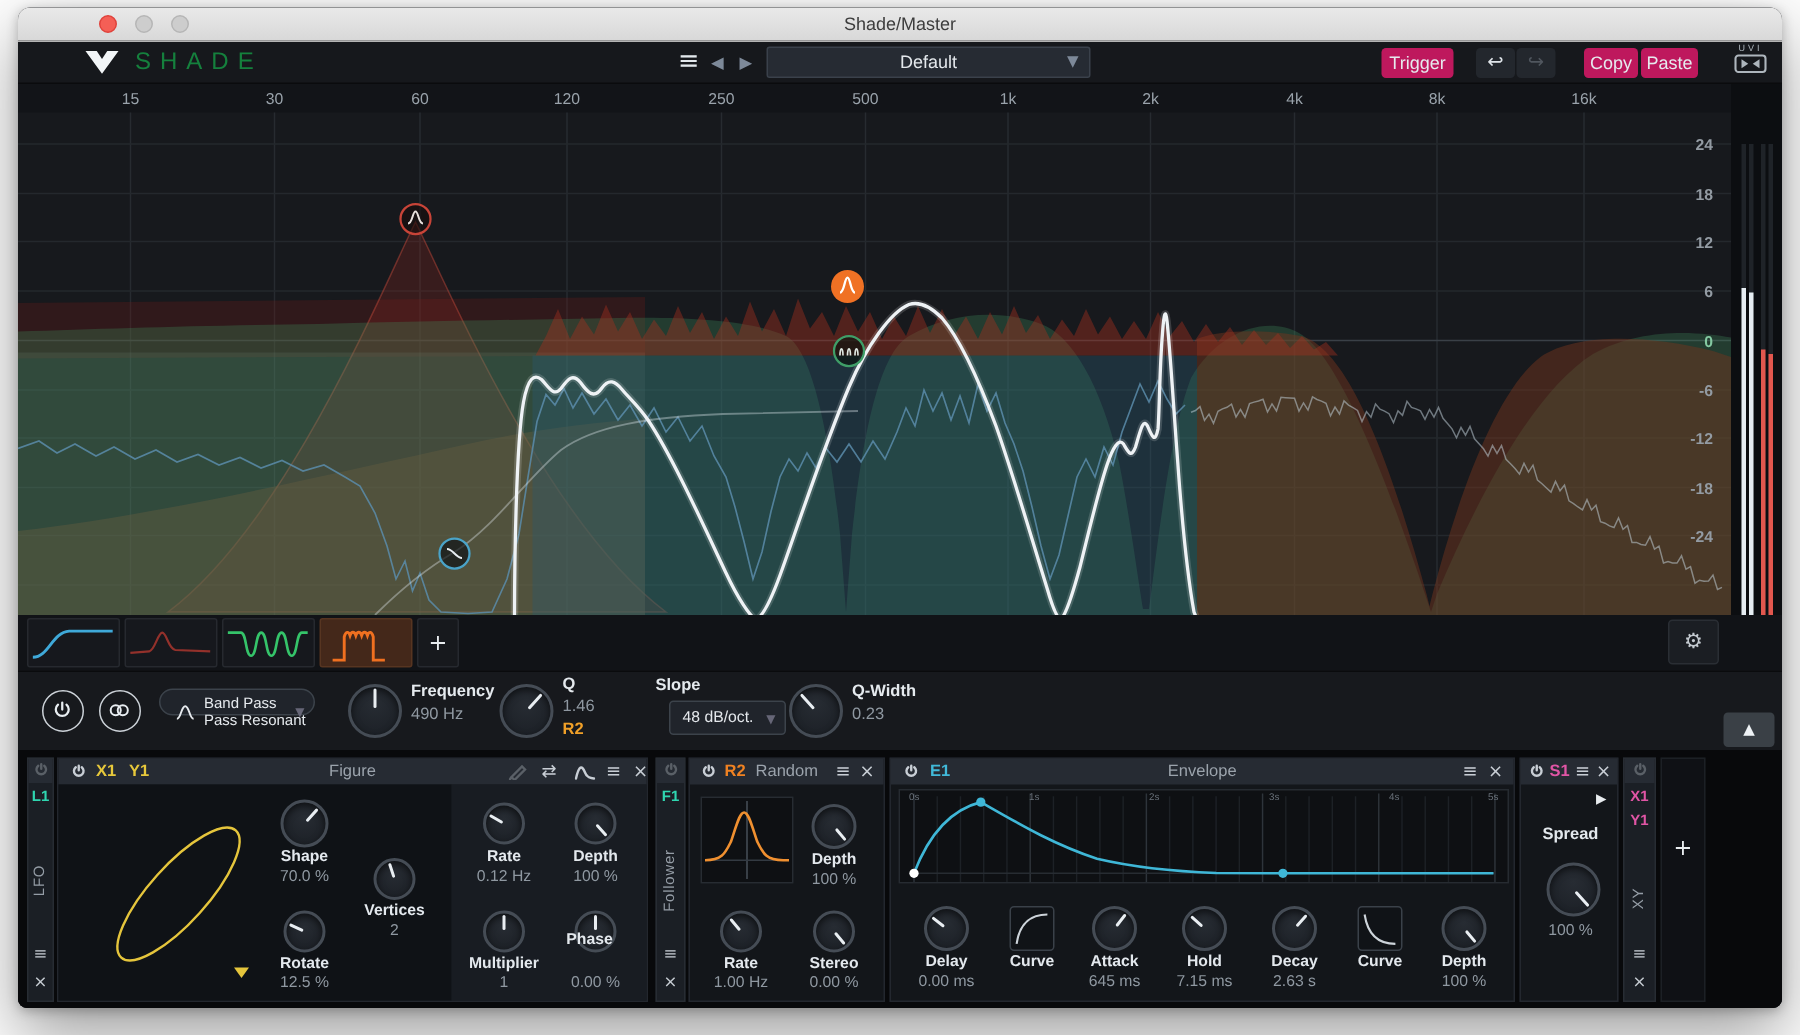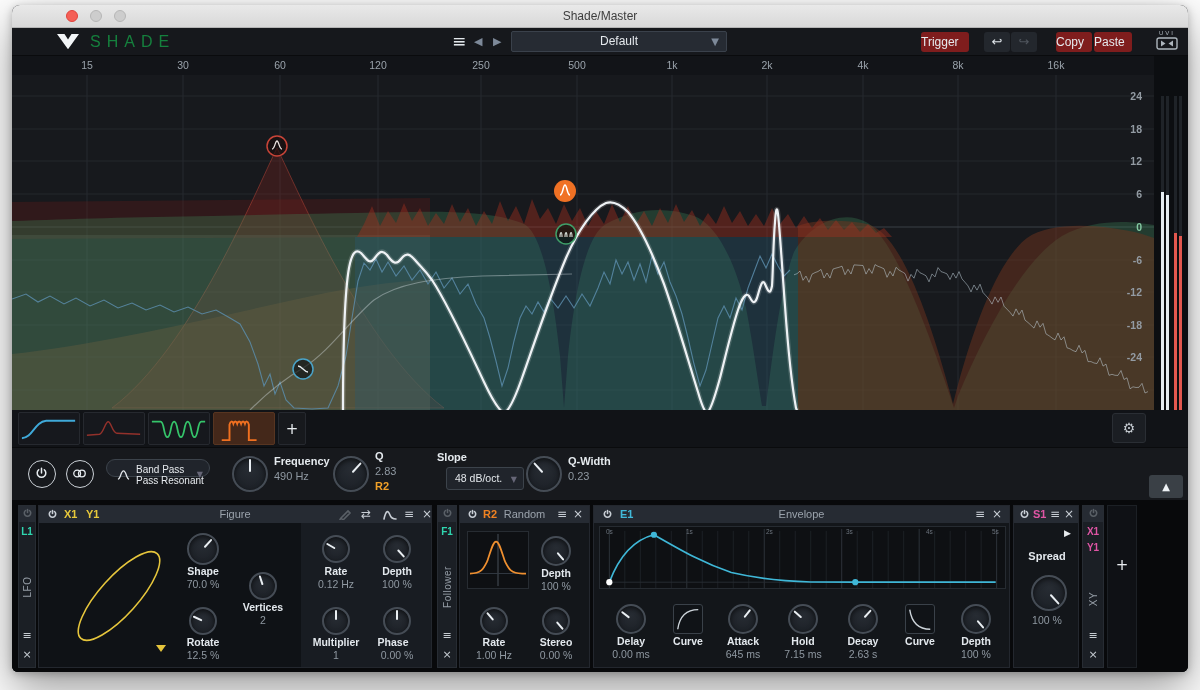--- a/index.html
+++ b/index.html
@@ -16,21 +16,21 @@
   
   .plugin{position:absolute;left:0;top:23px;width:1176px;height:644px;background:#17191d}
   .appbar{position:absolute;left:0;top:0;width:1176px;height:28px;background:#16181c;border-bottom:1px solid #0a0b0d}
   .vlogo{position:absolute;left:44px;top:5px;width:24px;height:17px}
   .brand{position:absolute;left:78px;top:5px;font-size:16px;font-weight:300;letter-spacing:6px;color:#15803d}
   .ham{position:absolute;left:440px;top:3px;font-size:17px;color:#e3e8ec}
   .navarr{position:absolute;top:7px;font-size:11px;color:#7d8999}
   .navarr.prev{left:462px}.navarr.next{left:481px}
   .preset{position:absolute;left:499px;top:3px;width:216px;height:21px;background:#262b33;border:1px solid #3a414b;border-radius:2px;text-align:center;font-size:12px;color:#e4e8ec;line-height:19px}
   .preset .dd{position:absolute;right:7px;top:0;font-size:10px;color:#7d8999}
-  .abtn{position:absolute;top:4px;height:20px;background:#7f1d1d;border-radius:3px;color:#e6eaee;font-size:12px;text-align:left;line-height:20px}
+  .abtn{position:absolute;top:4px;height:20px;background:#be185d;border-radius:3px;color:#e6eaee;font-size:12px;text-align:center;line-height:20px}
   .abtn.trigger{left:909px;width:48px}
   .abtn.copy{left:1044px;width:36px}
   .abtn.paste{left:1082px;width:38px}
   .ubtn{position:absolute;top:4px;width:26px;height:20px;background:#23272d;border-radius:3px;text-align:center;font-size:13px;line-height:19px}
   .ubtn.undo{left:972px;color:#dfe4e9}
   .ubtn.redo{left:999px;color:#50565e}
   .uvibadge{position:absolute;left:1138px;top:2px;width:34px;text-align:center;color:#aeb6bd}
   .uvibadge span{display:block;font-size:6px;letter-spacing:2px}
   
   .scope{position:absolute;left:0;top:28px;width:1142px;height:354px;background:#17191d}
@@ -263,21 +263,21 @@
           </span>
         </div>
       <span class="slabel" style="left:262px;top:7px">Frequency</span>
       <span class="sval" style="left:262px;top:22px">490 Hz</span>
       <div class="knob" style="left:321px;top:8px;width:36px;height:36px">
           <span class="ptr" style="transform:rotate(42deg)">
             <b></b>
           </span>
         </div>
       <span class="slabel" style="left:363px;top:2px">Q</span>
-      <span class="sval" style="left:363px;top:17px">2.83</span>
+      <span class="sval" style="left:363px;top:17px">1.46</span>
       <span class="sval mod" style="left:363px;top:32px">R2</span>
       <span class="slabel" style="left:425px;top:3px">Slope</span>
       <div class="selbox">
         <span>48 dB/oct.</span>
         <span class="dd icon">▼</span>
       </div>
       <div class="knob" style="left:514px;top:8px;width:36px;height:36px">
           <span class="ptr" style="transform:rotate(-42deg)">
             <b></b>
           </span>
@@ -366,21 +366,21 @@
               <b></b>
             </span>
           </div>
         <span class="klabel" style="left:257px;top:130px;width:80px">Multiplier</span>
         <span class="kval" style="left:257px;top:143px;width:80px">1</span>
         <div class="knob" style="left:344px;top:101px;width:28px;height:28px">
             <span class="ptr" style="transform:rotate(0deg)">
               <b></b>
             </span>
           </div>
-        <span class="klabel" style="left:318px;top:130px;width:72px">Phase</span>
+        <span class="klabel" style="left:318px;top:114px;width:72px">Phase</span>
         <span class="kval" style="left:318px;top:143px;width:80px">0.00 %</span>
       </div>
 
       <div class="strip" style="left:425px;width:20px">
         <div class="shead">
             <svg class="pwico dim" viewBox="0 0 11 11">
               <path d="M5.5 1.5 V4.5 M3.5 2.5 A3.2 3.2 0 1 0 7.5 2.5"></path>
             </svg>
           </div>
         <span class="sid teal" style="top:20px">F1</span>

